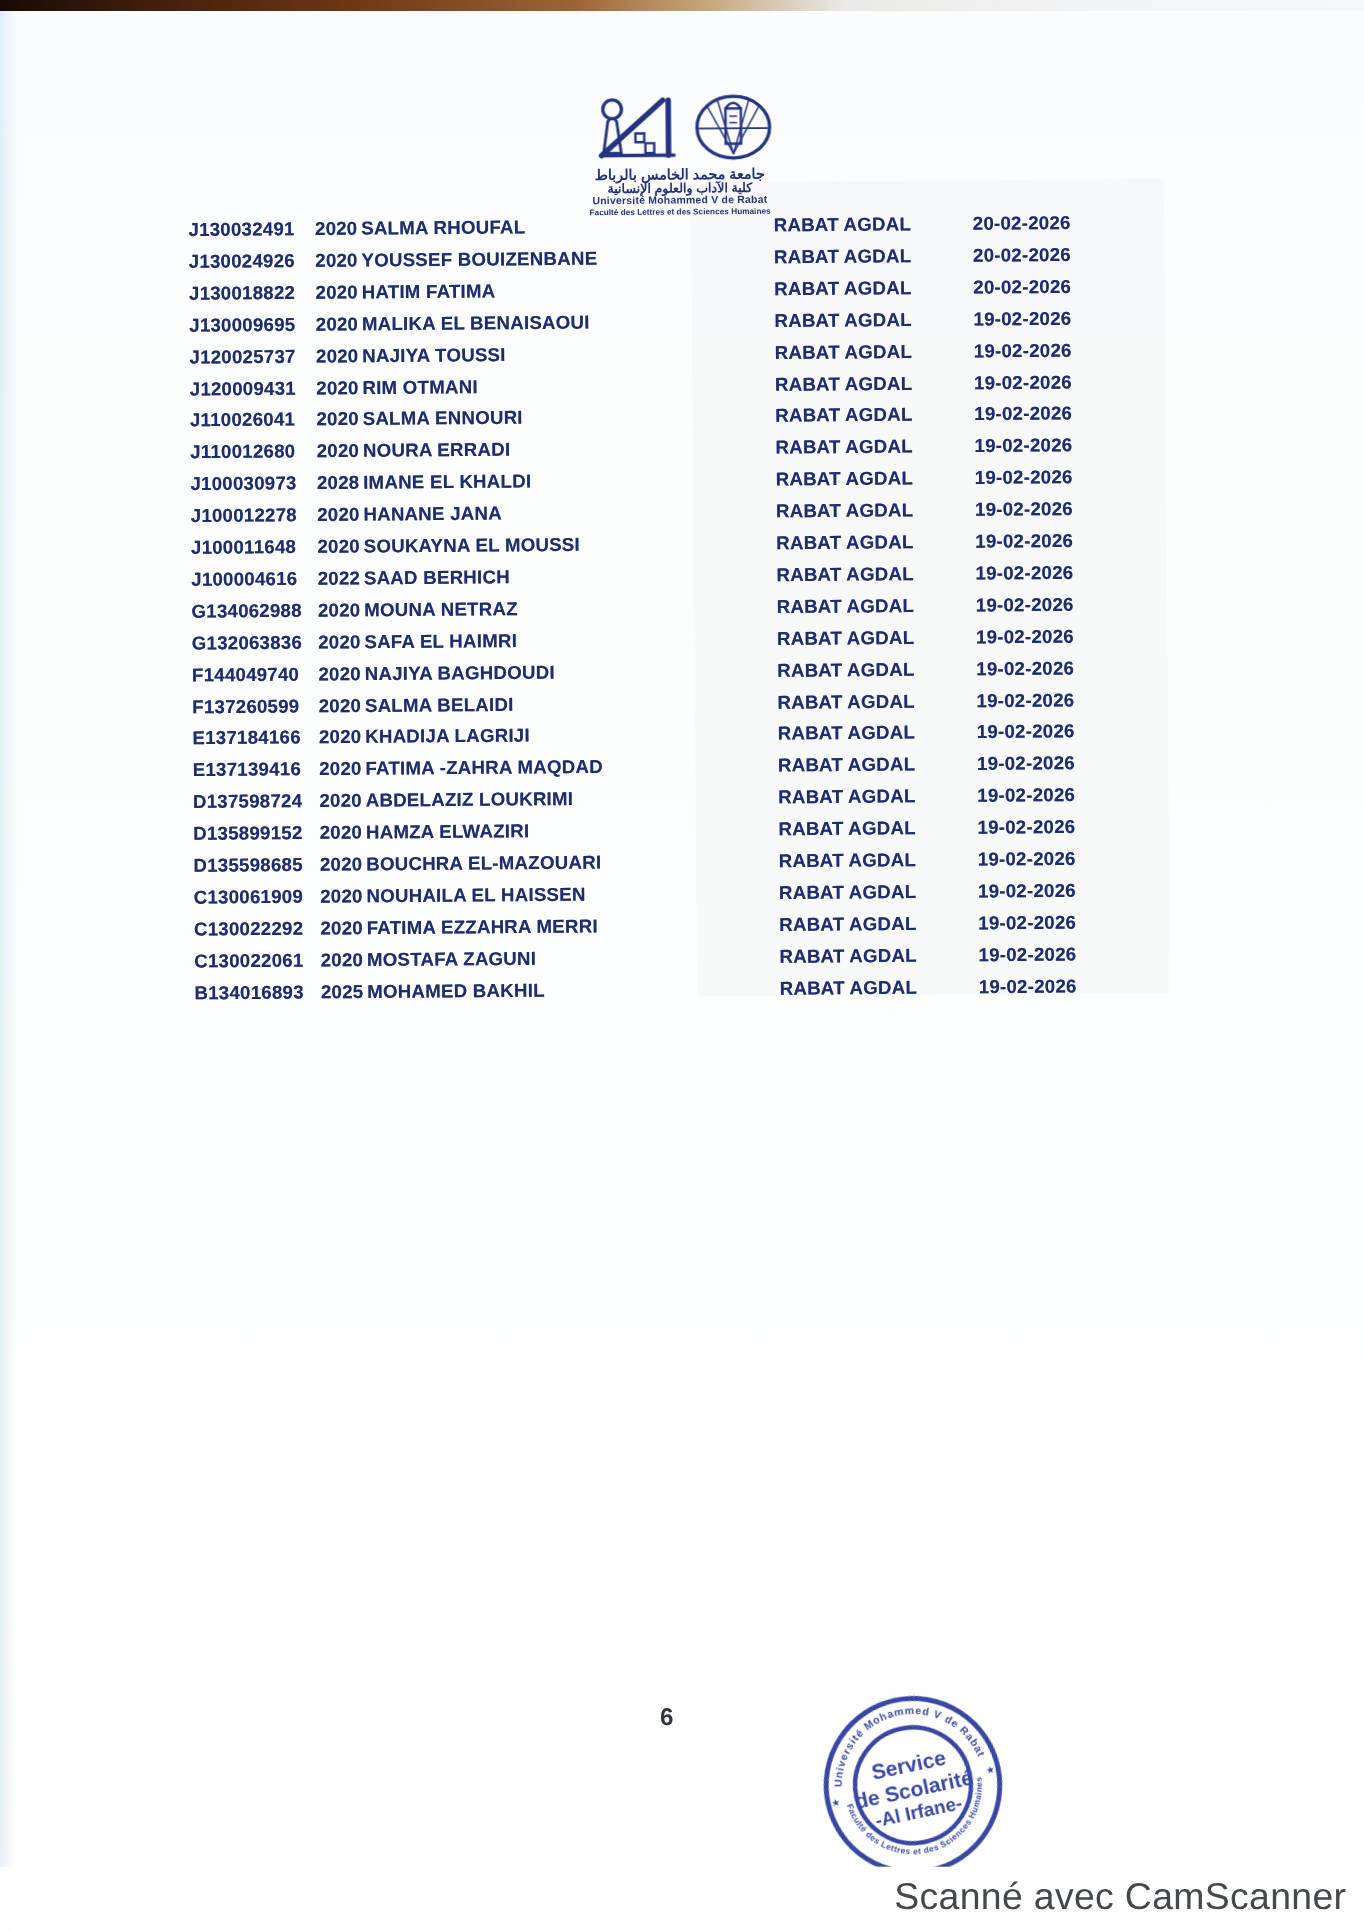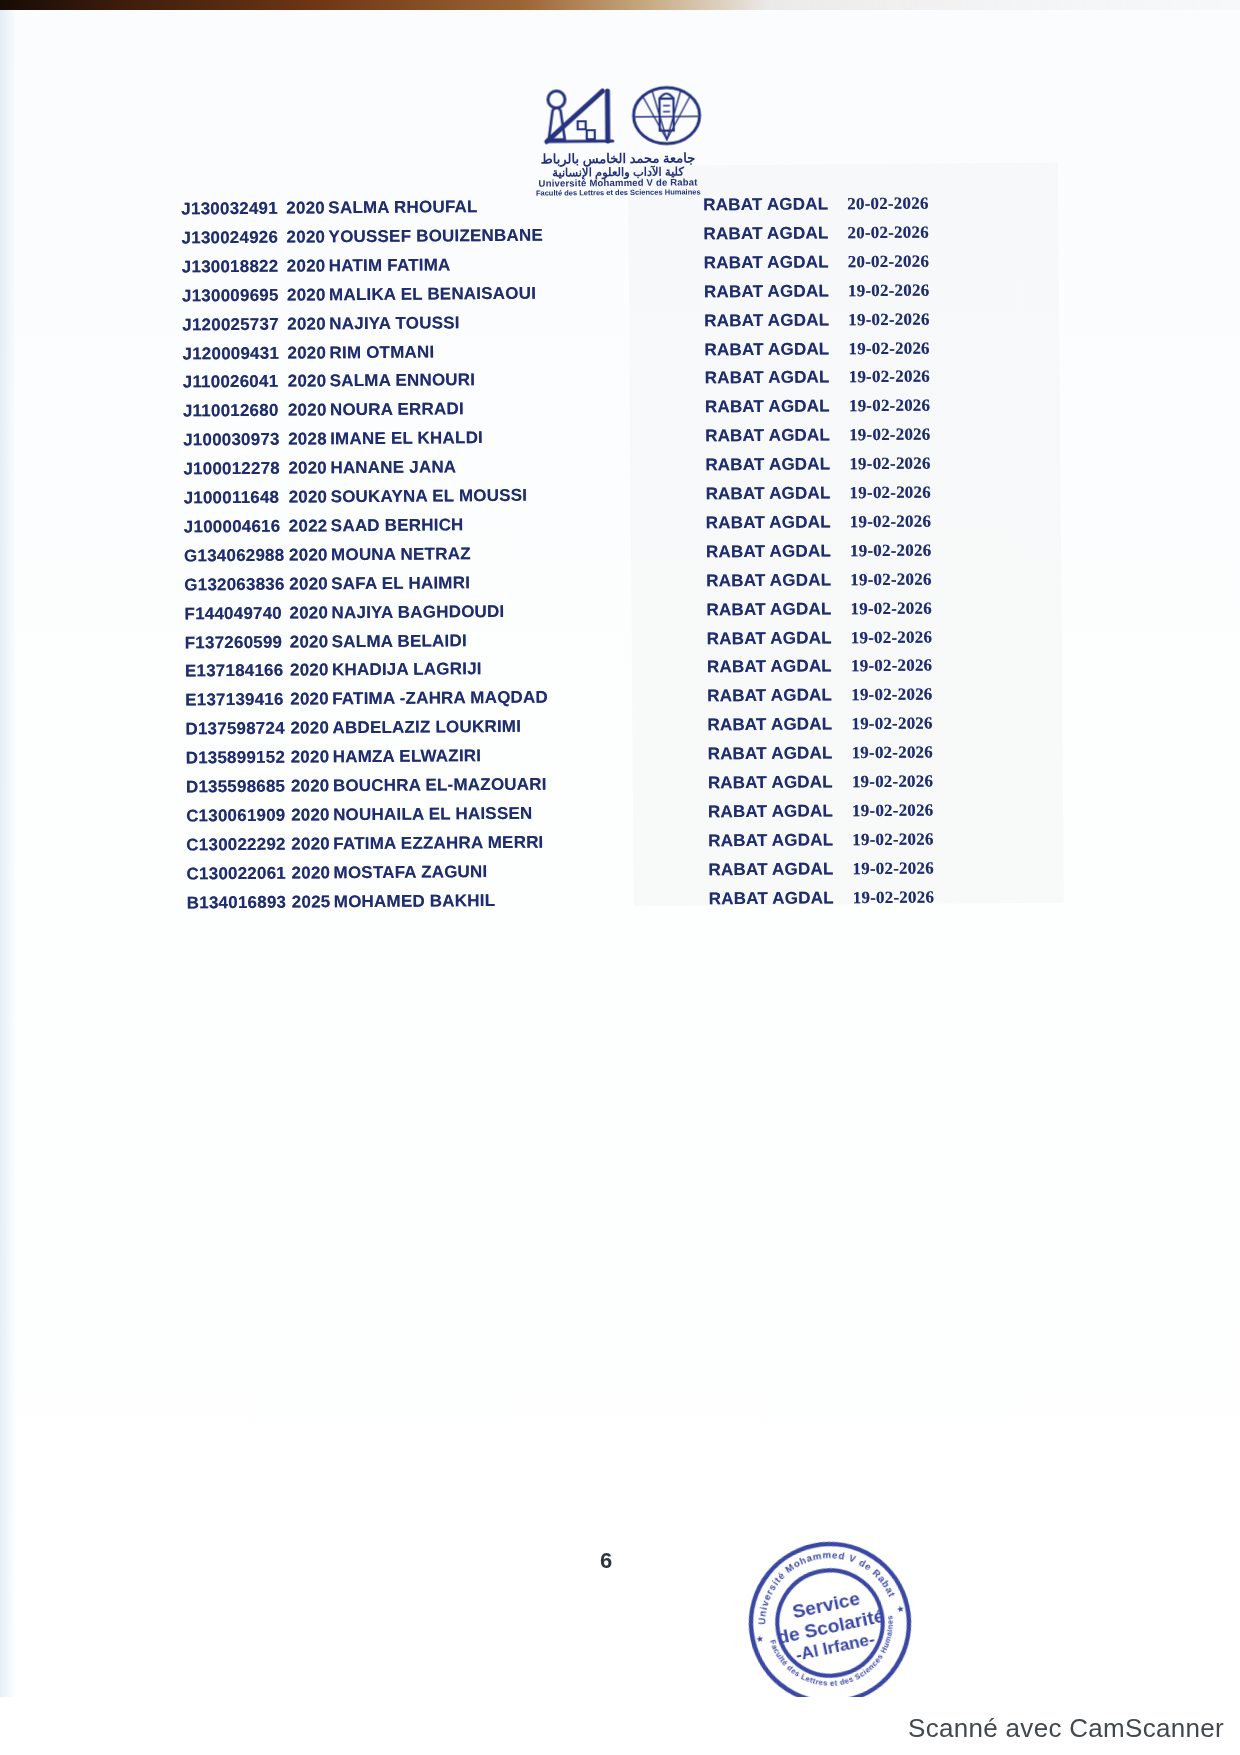--- a/index.html
+++ b/index.html
@@ -24,33 +24,33 @@
   .univ-line{font-size:9.5px;font-weight:bold;letter-spacing:0.2px;line-height:1.15;}
   .fac-line{font-size:7.5px;font-weight:bold;line-height:1.1;}
 
   
   .table-area{position:absolute;top:196px;left:0;width:1240px;height:740px;}
   .scan-band{position:absolute;left:630px;top:-30px;width:430px;height:740px;background:rgba(125,135,148,0.035);}
   .row{position:absolute;left:0;width:100%;height:29px;
     font-weight:bold;font-size:17px;color:#1f2d6f;
     text-shadow:0 0 0.6px rgba(31,45,111,0.55);}
   .row span{position:absolute;top:0;white-space:nowrap;letter-spacing:0.2px;}
-  .c-id{left:183px;}
+  .c-id{left:173px;}
   .c-year{left:288px;}
   .c-name{left:330px;}
   .c-campus{left:690px;margin-left:15px;}
-  .c-date{left:849px;font-family:Liberation Serif, serif;}
+  .c-date{left:886px;}
 
   
   .page-num{position:absolute;left:600px;top:1548px;font-size:22px;font-weight:600;color:#2f3640;}
   .stamp{position:absolute;left:744px;top:1537px;width:172px;height:172px;
     transform:rotate(-12deg);opacity:0.93;filter:blur(0.3px);}
   .stamp text{font-family:"Liberation Sans", sans-serif;}
   .footer-strip{position:absolute;left:0;bottom:0;width:100%;height:58px;background:#ffffff;}
-  .camscanner{position:absolute;right:16px;bottom:11px;font-size:26px;font-weight:500;
+  .camscanner{position:absolute;right:16px;bottom:11px;font-size:34px;font-weight:500;
     color:#43484d;letter-spacing:0.3px;}
 </style>
 </head>
 <body>
 
 <div class="page">
   <div class="left-tint"></div>
   <div class="top-edge"></div>
 
   <div class="content">

